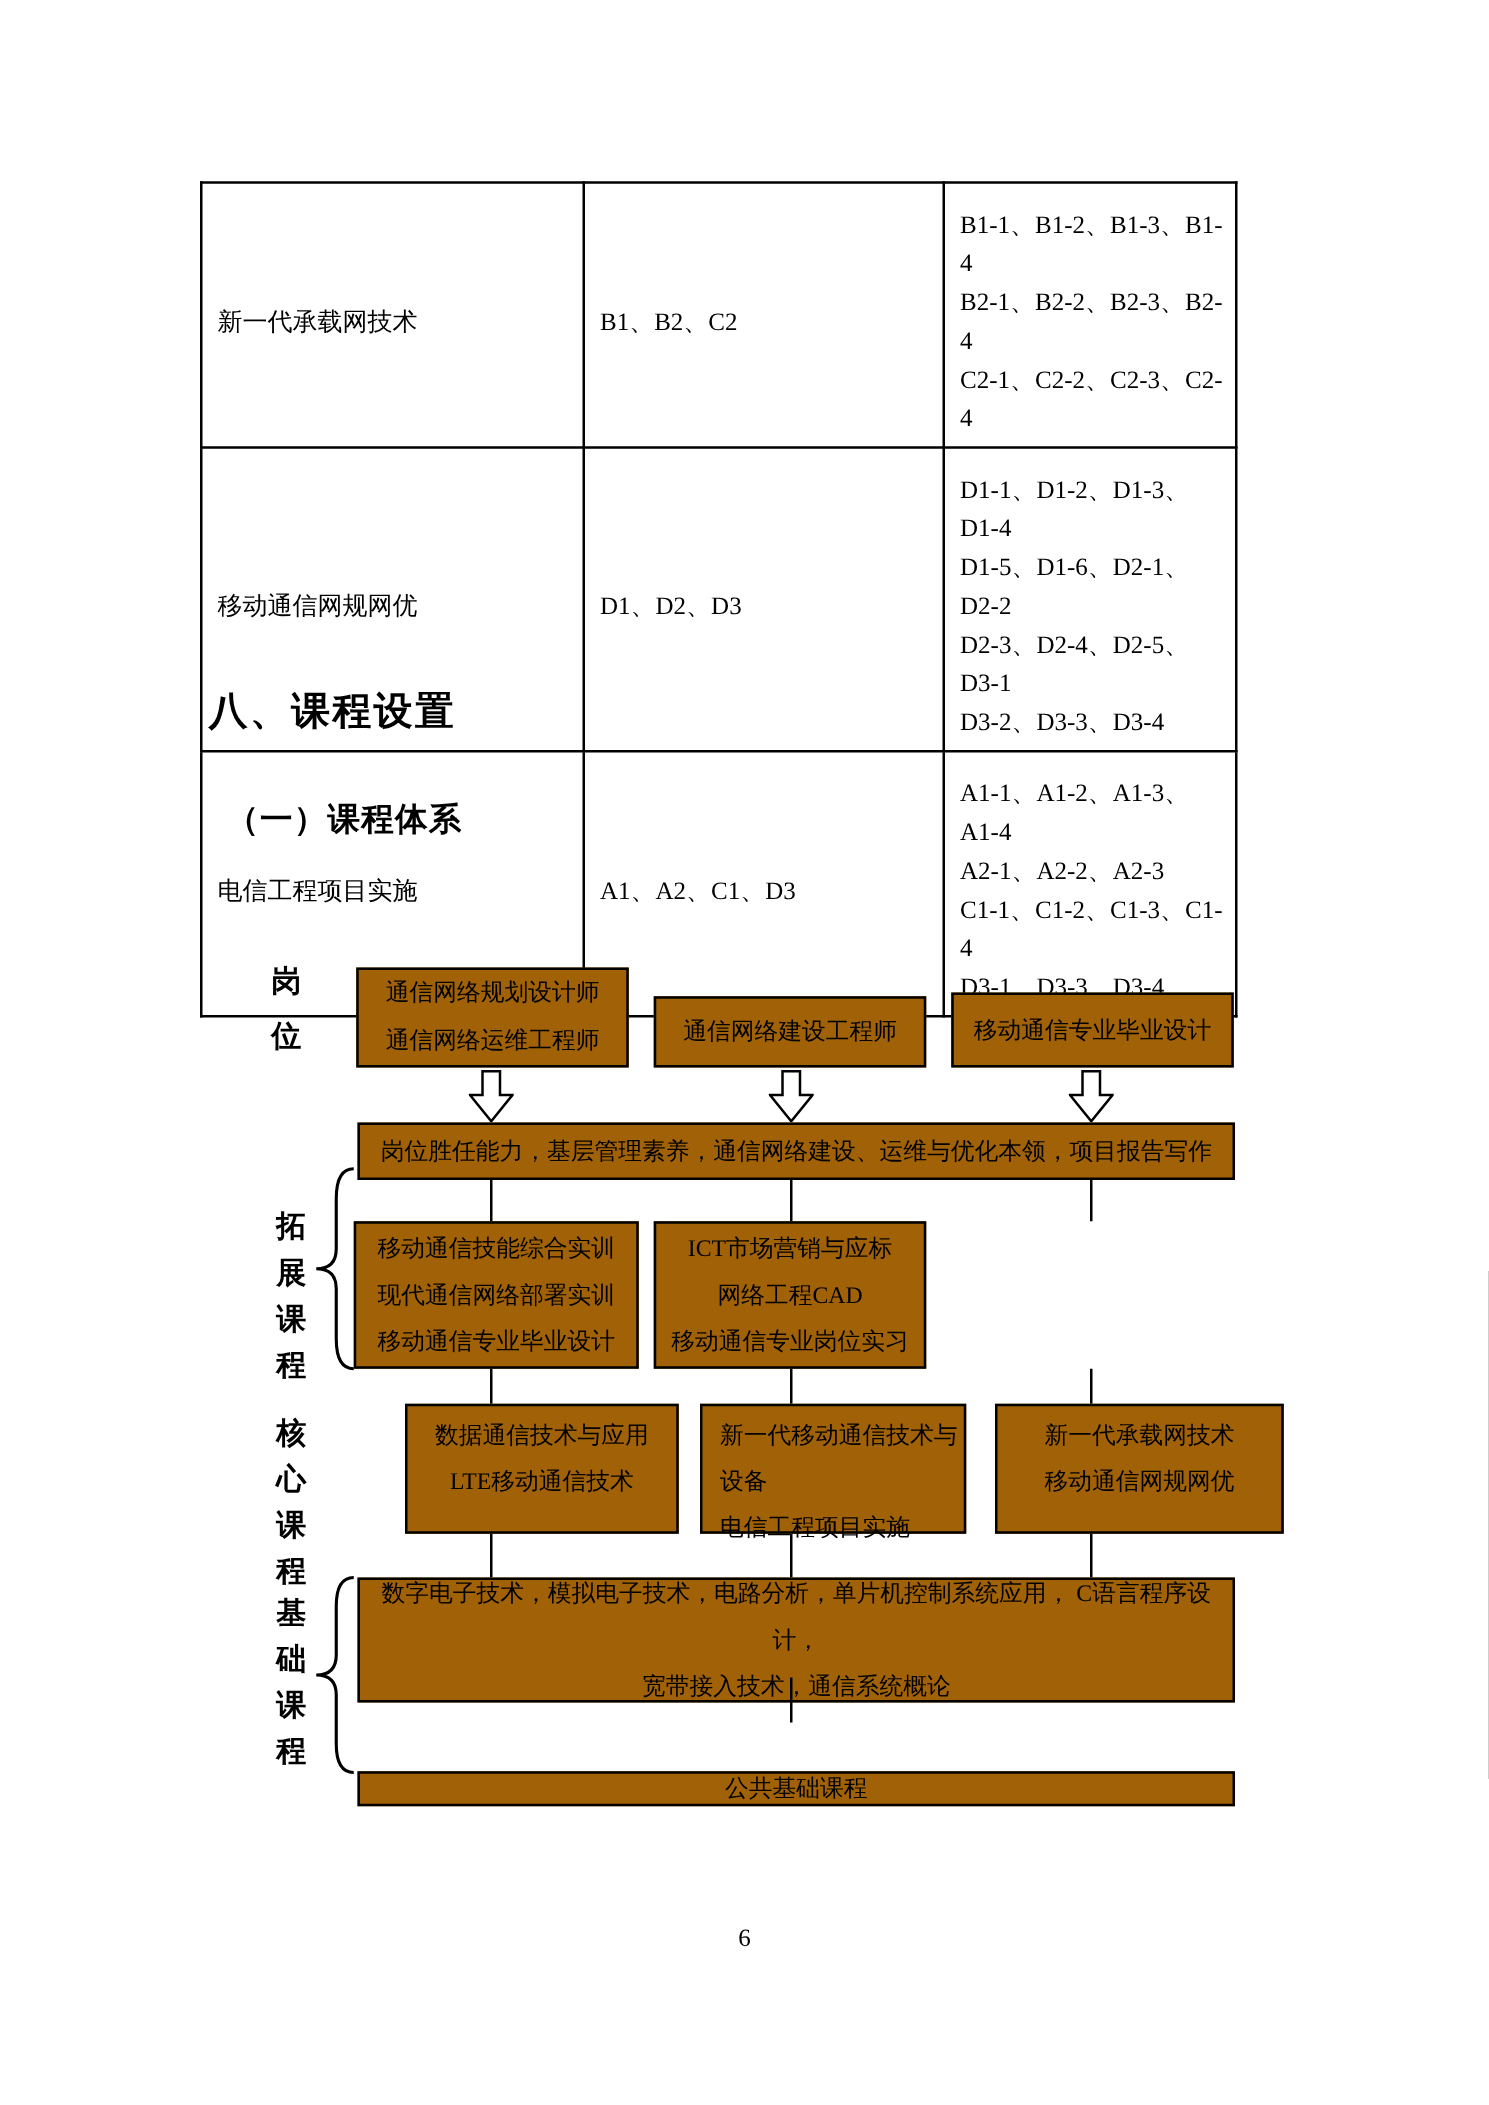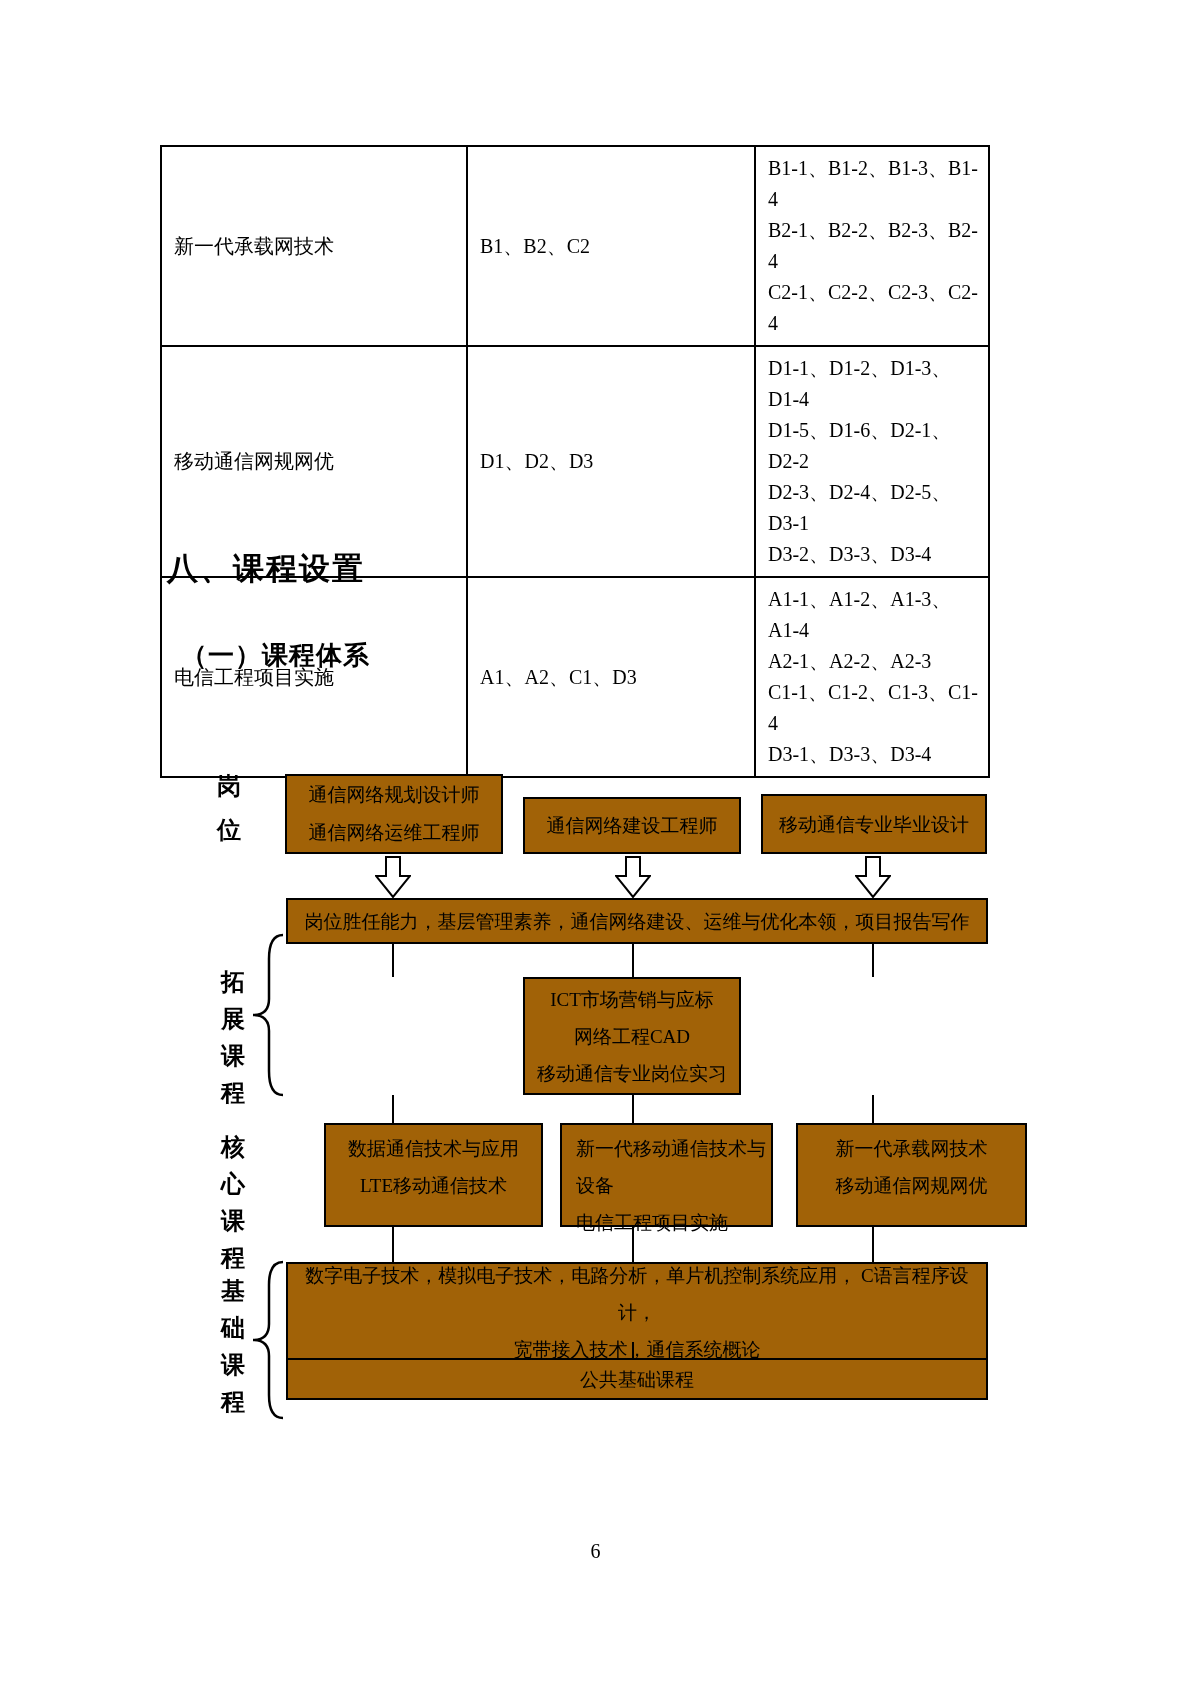--- a/index.html
+++ b/index.html
@@ -3,21 +3,21 @@
 <meta charset="utf-8">
 <style>
   html,body{margin:0;padding:0;background:#888;}
   .page{position:relative;width:1191px;height:1684px;margin:0 auto;background:#ffffff;
         font-family:"Liberation Serif","DejaVu Serif",serif;color:#000;overflow:hidden;}
 
   
   .course-table{position:absolute;left:160px;top:145px;width:792px;border-collapse:collapse;
                 table-layout:fixed;font-size:20px;}
   .course-table td{border:2px solid #000;vertical-align:middle;white-space:pre-line;
-                   line-height:31px;padding:6px 6px 6px 12px;overflow:hidden;}
+                   line-height:31px;padding:18px 6px 6px 12px;overflow:hidden;}
   .course-table .c1{width:286px;}
   .course-table .c2{width:268px;}
   .course-table .c3{width:214px;}
   .r1{height:110px;} .r2{height:134px;} .r3{height:134px;}
 
   
   .h-section{position:absolute;left:167px;top:548px;font-family:"Liberation Sans","DejaVu Sans",sans-serif;
              font-weight:bold;font-size:31px;letter-spacing:2px;}
   .h-subsection{position:absolute;left:181px;top:638px;font-family:"Liberation Sans","DejaVu Sans",sans-serif;
              font-weight:bold;font-size:26px;letter-spacing:1px;}
@@ -94,20 +94,23 @@
     <svg class="arrow" style="left:855px;top:856px;" viewBox="0 0 36 42">
       <polygon points="11,1 25,1 25,20 35,20 18,41 1,20 11,20" fill="#fff" stroke="#000" stroke-width="2"></polygon>
     </svg>
 
     <div class="box" style="left:286px;top:898px;width:702px;height:46px;">岗位胜任能力，基层管理素养，通信网络建设、运维与优化本领，项目报告写作</div>
 
     <div class="vline" style="left:392px;top:944px;height:33px;"></div>
     <div class="vline" style="left:632px;top:944px;height:33px;"></div>
     <div class="vline" style="left:872px;top:944px;height:33px;"></div>
 
+    <div class="box" style="left:283px;top:977px;width:228px;height:118px;">移动通信技能综合实训
+现代通信网络部署实训
+移动通信专业毕业设计</div>
     <div class="box" style="left:523px;top:977px;width:218px;height:118px;">ICT市场营销与应标
 网络工程CAD
 移动通信专业岗位实习</div>
 
     <svg class="brace" style="left:250px;top:933px;" width="36" height="164" viewBox="0 0 36 164">
       <path d="M 33,2 Q 19,2 19,26 L 19,66 Q 19,82 3,82 Q 19,82 19,98 L 19,138 Q 19,162 33,162" fill="none" stroke="#000" stroke-width="2.5"></path>
     </svg>
 
     <div class="vline" style="left:392px;top:1095px;height:28px;"></div>
     <div class="vline" style="left:632px;top:1095px;height:28px;"></div>
@@ -123,21 +126,21 @@
 
     <div class="vline" style="left:392px;top:1227px;height:35px;"></div>
     <div class="vline" style="left:632px;top:1227px;height:35px;"></div>
     <div class="vline" style="left:872px;top:1227px;height:35px;"></div>
 
     <div class="box" style="left:286px;top:1262px;width:702px;height:100px;padding:2px 10px;">数字电子技术，模拟电子技术，电路分析，单片机控制系统应用， C语言程序设计，
 宽带接入技术，通信系统概论</div>
 
     <div class="vline" style="left:632px;top:1342px;height:36px;"></div>
 
-    <div class="box" style="left:286px;top:1358px;width:702px;height:42px;">公共基础课程</div>
+    <div class="box" style="left:286px;top:1417px;width:702px;height:28px;">公共基础课程</div>
 
     <svg class="brace" style="left:250px;top:1260px;" width="36" height="160" viewBox="0 0 36 160">
       <path d="M 33,2 Q 19,2 19,25 L 19,64 Q 19,80 3,80 Q 19,80 19,96 L 19,135 Q 19,158 33,158" fill="none" stroke="#000" stroke-width="2.5"></path>
     </svg>
   </div>
 
   <div class="page-number">6</div>
 </div>
 
 </body></html>

